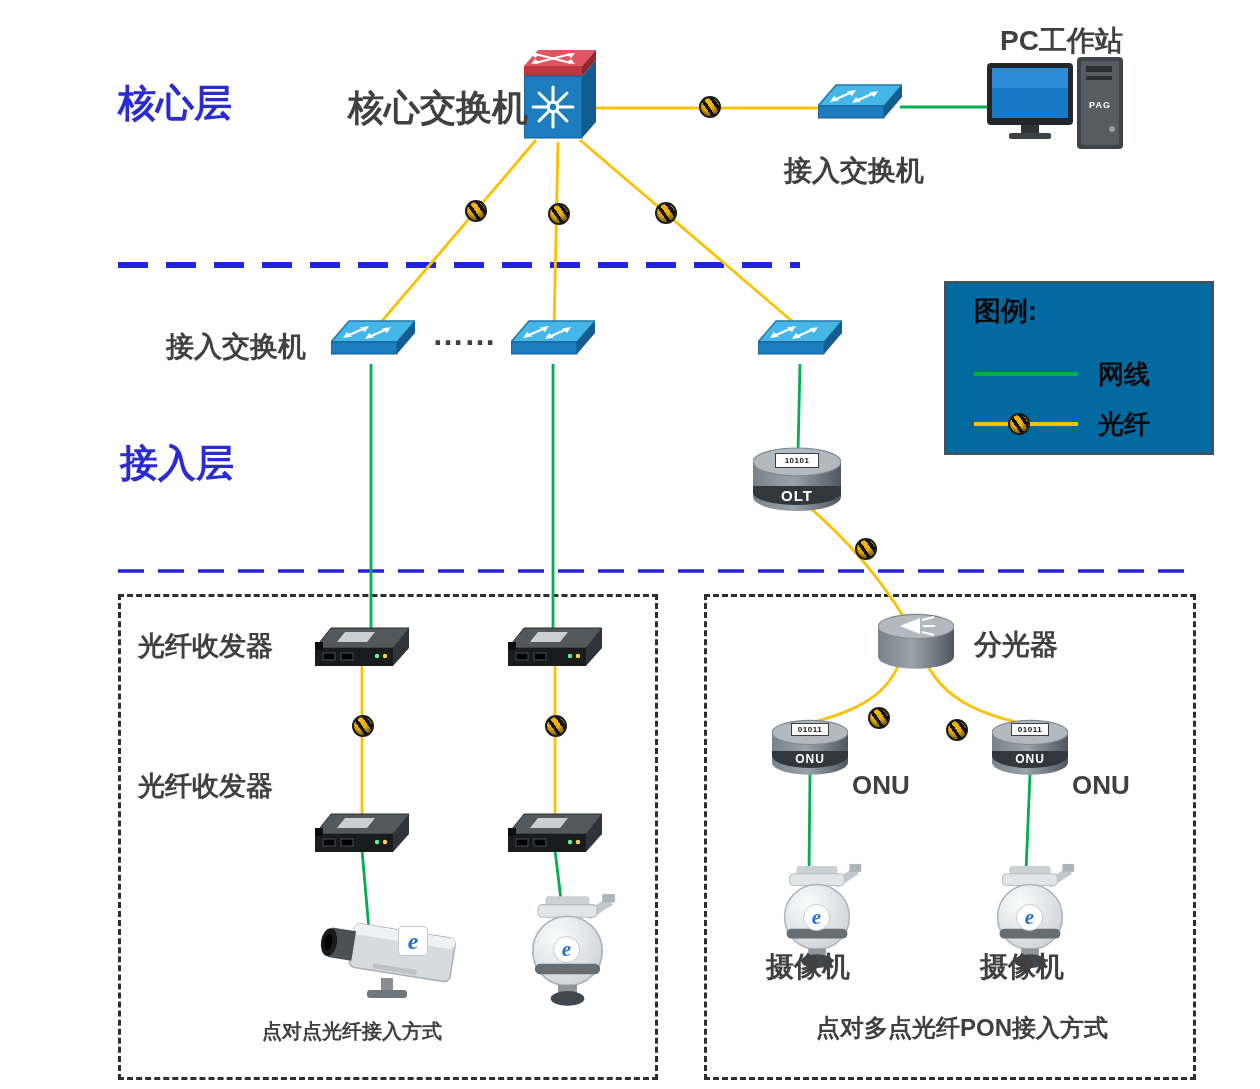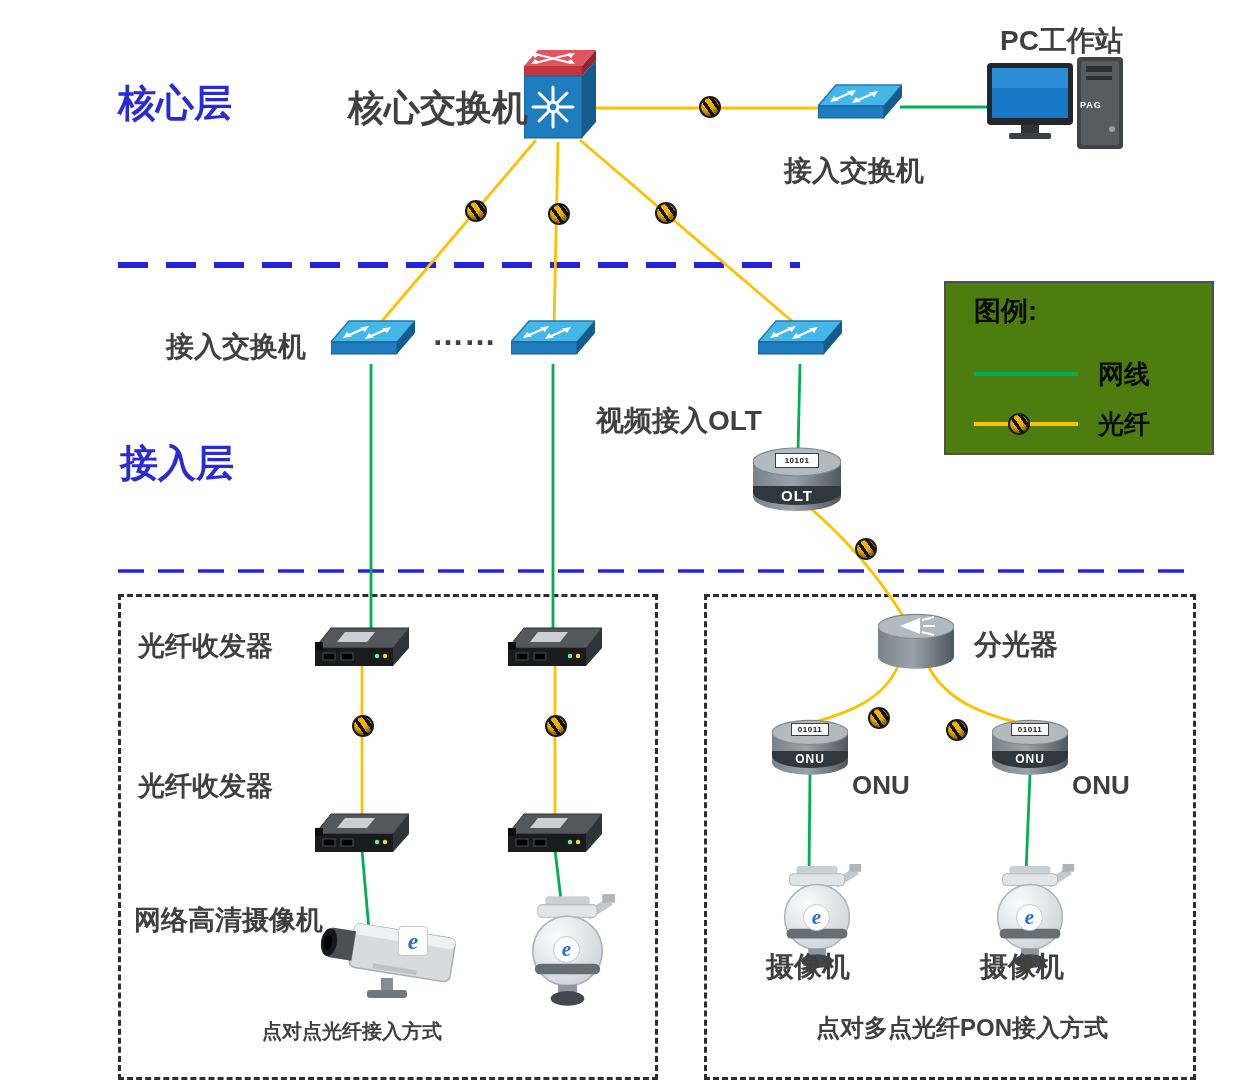--- a/index.html
+++ b/index.html
@@ -7,32 +7,32 @@
   #canvas{position:relative;width:1260px;height:1089px;background:#fff;overflow:hidden;
           font-family:"Liberation Sans","DejaVu Sans",sans-serif;}
   .lbl{position:absolute;font-weight:700;color:#404040;font-size:27px;white-space:nowrap;z-index:7}
   .layer-lbl{position:absolute;font-weight:700;color:#2B2BD5;font-size:38px;white-space:nowrap;z-index:7}
   .icon{position:absolute;z-index:4}
   #wires{position:absolute;left:0;top:0;z-index:2}
   .dash-box{position:absolute;border:3px dashed #2e2e2e;z-index:1}
   .bug{position:absolute;width:22px;height:22px;border-radius:50%;
        background:repeating-linear-gradient(55deg,#141414 0 3.5px,#F2B400 3.5px 8.5px);
        border:2px solid #1b1b1b;box-shadow:inset -2px -3px 4px rgba(0,0,0,.45);z-index:6}
-  #legend{position:absolute;left:944px;top:281px;width:270px;height:174px;border:2px solid #4f4f4f;background:#4d7c0f;z-index:5}
+  #legend{position:absolute;left:944px;top:281px;width:270px;height:174px;border:2px solid #4f4f4f;background:#0369a1;z-index:5}
   #legend .legend-title{position:absolute;left:28px;top:10px;font-size:27px;font-weight:700;color:#0a0a0a}
   .sample-eth{position:absolute;left:28px;top:89px;width:104px;height:4px;background:#00B050}
   .sample-fiber{position:absolute;left:28px;top:139px;width:104px;height:4px;background:#FFC000}
   .legend-item-lbl{position:absolute;left:152px;font-size:26px;font-weight:700;color:#0a0a0a}
   .cyl-band{position:absolute;color:#fff;font-weight:700;text-align:center;background:#30373D;z-index:5;
             border-radius:0 0 50% 50% / 0 0 12px 12px;letter-spacing:1px}
   .bits{position:absolute;background:#fff;border:1px solid #3a3f44;color:#111;font-weight:700;
         text-align:center;z-index:5;font-size:8px;line-height:12px;letter-spacing:.5px}
   .e-badge{position:absolute;background:#fff;border:1px solid #c3c9cd;color:#2A6FD0;font-weight:700;font-style:italic;
            text-align:center;z-index:5;font-family:"Liberation Serif","DejaVu Serif",serif;border-radius:4px}
-  .pc-badge{position:absolute;color:#fff;font-size:9px;font-weight:700;letter-spacing:1px;text-align:left;z-index:5}
+  .pc-badge{position:absolute;color:#fff;font-size:9px;font-weight:700;letter-spacing:1px;text-align:center;z-index:5}
 </style>
 </head>
 <body>
 
 <div id="canvas">
 
   <svg width="0" height="0" style="position:absolute">
     <defs>
       <linearGradient id="cylgrad" x1="0" y1="0" x2="1" y2="0">
         <stop offset="0" stop-color="#79828A"></stop>
@@ -258,24 +258,22 @@
   <div class="bug" style="left:868px;top:707px"></div>
   <div class="bug" style="left:946px;top:719px"></div>
 
   <div class="layer-lbl" style="left:118px;top:78px">核心层</div>
   <div class="layer-lbl" style="left:120px;top:438px">接入层</div>
   <div class="lbl" style="left:348px;top:84px;font-size:36px">核心交换机</div>
   <div class="lbl" style="left:1000px;top:22px;font-size:28px">PC工作站</div>
   <div class="lbl" style="left:784px;top:152px;font-size:28px">接入交换机</div>
   <div class="lbl" style="left:166px;top:328px;font-size:28px">接入交换机</div>
   <div class="lbl" style="left:432px;top:316px;font-size:32px">……</div>
-  <div class="lbl" style="left:596px;top:402px;font-size:28px">视频接入OLT</div>
   <div class="lbl" style="left:138px;top:628px">光纤收发器</div>
   <div class="lbl" style="left:138px;top:768px">光纤收发器</div>
-  <div class="lbl" style="left:134px;top:902px">网络高清摄像机</div>
   <div class="lbl" style="left:262px;top:1018px;font-size:20px">点对点光纤接入方式</div>
   <div class="lbl" style="left:974px;top:626px;font-size:28px">分光器</div>
   <div class="lbl" style="left:852px;top:770px;font-size:26px">ONU</div>
   <div class="lbl" style="left:1072px;top:770px;font-size:26px">ONU</div>
   <div class="lbl" style="left:766px;top:948px;font-size:28px">摄像机</div>
   <div class="lbl" style="left:980px;top:948px;font-size:28px">摄像机</div>
   <div class="lbl" style="left:816px;top:1012px;font-size:24px">点对多点光纤PON接入方式</div>
 
 </div>
 

